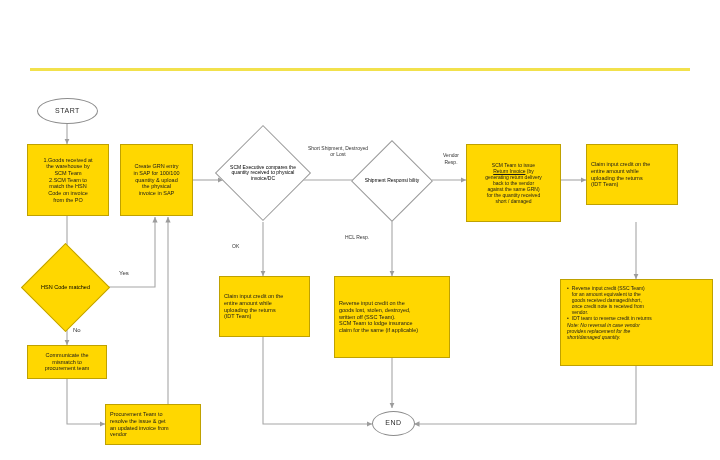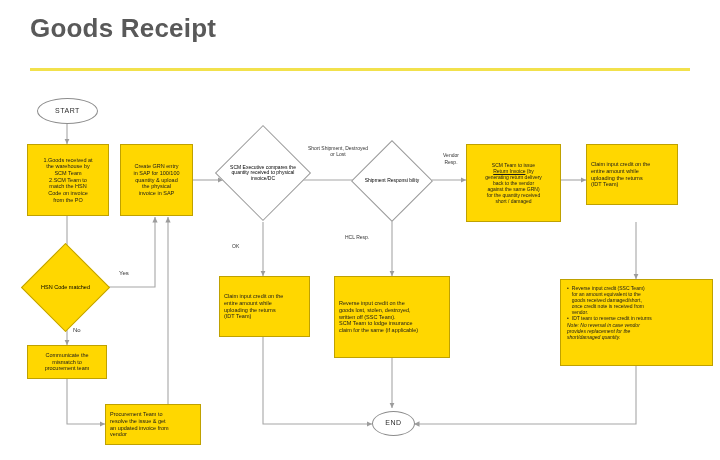--- a/index.html
+++ b/index.html
@@ -92,21 +92,20 @@
   .bullets { text-align:left; padding-left:2px; }
   .bullets .bl { display:flex; gap:3px; }
   .bullets .bl .bullet { flex:0 0 auto; }
   .left { text-align:left; }
 </style>
 </head>
 <body>
 
 <div id="canvas">
 
-  <div id="page-title">Goods Receipt</div>
   <div id="title-rule"></div>
 
   <svg class="edges" viewBox="0 0 720 460">
     <defs>
       <marker id="ah" markerWidth="6" markerHeight="6" refX="5" refY="3" orient="auto">
         <path d="M0,0.6 L5,3 L0,5.4 z" fill="#9c9c9c"></path>
       </marker>
     </defs>
     <g stroke="#a6a6a6" stroke-width="1.1" fill="none" marker-end="url(#ah)">
 

